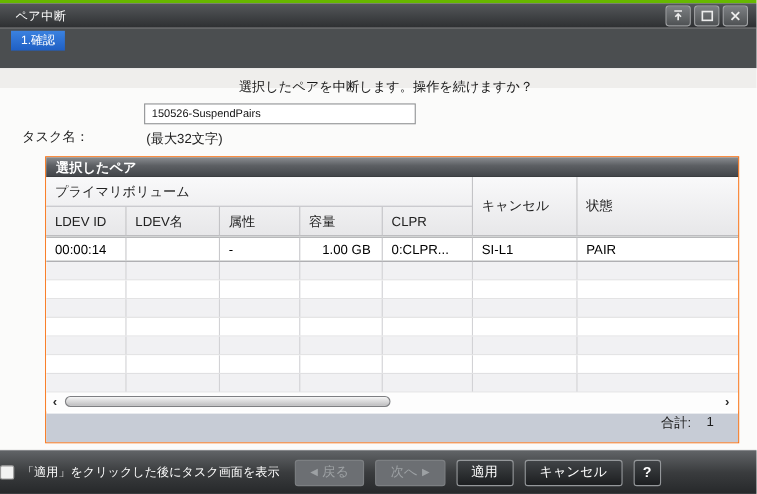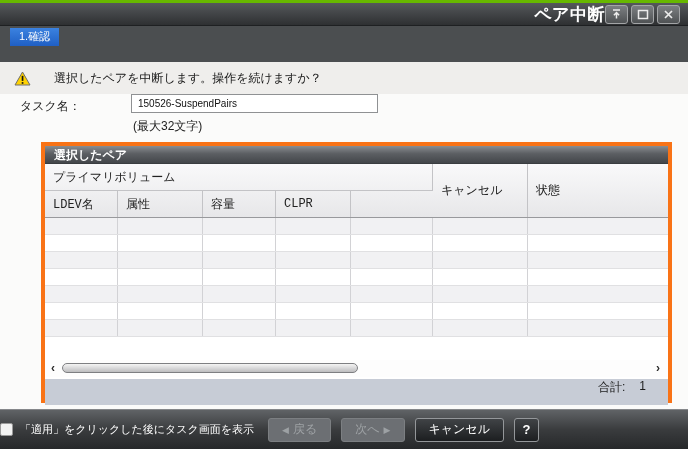--- a/index.html
+++ b/index.html
@@ -6,48 +6,48 @@
   html,body { width:688px; height:449px; overflow:hidden; }
   body { font-family:"Liberation Sans","DejaVu Sans",sans-serif; font-size:12px; color:#1c1c1c; }
 
   #dialog { position:relative; width:688px; height:449px; background:#fbfbfa; overflow:hidden; }
 
   
   #green-line { position:absolute; top:0; left:0; width:688px; height:3px; background:#67b800; }
   #titlebar { position:absolute; top:3px; left:0; width:688px; height:23px;
               background:linear-gradient(#55585b,#2e3032); border-bottom:1px solid #1e2022;
               display:flex; align-items:center; padding:0 8px 0 14px; }
-  #titlebar .title { flex:1; color:#ffffff; font-weight:bold; font-size:17px; letter-spacing:.5px;text-align:right; }
+  #titlebar .title { flex:1; color:#ffffff; font-weight:normal; font-size:11px; letter-spacing:.5px; }
   .win-btns { display:flex; gap:3px; }
   .win-btn { width:23px; height:19px; border:1px solid #a3a5a7; border-radius:3px;
              background:linear-gradient(#7c7f82,#4f5254); display:flex; align-items:center; justify-content:center; cursor:pointer; }
 
   
   #step-strip { position:absolute; top:26px; left:0; width:688px; height:36px; background:#4b4e50; }
   #step-tab { display:inline-block; margin:2px 0 0 10px; padding:1px 9px 2px;
               background:linear-gradient(#3b82e0,#1f5fc4); color:#fff; font-size:11px; font-weight:normal; }
 
   
-  #warning-bar { position:absolute; top:62px; left:0; width:688px; height:32px; background:#efeeec;
-                 display:flex; align-items:center; gap:23px; padding-left:14px; }
+  #warning-bar { position:absolute; top:62px; left:0; width:688px; height:18px; background:#efeeec;
+                 display:flex; align-items:center; gap:9px; padding-left:14px;flex-direction:column; }
   #warning-bar .msg { color:#161616; }
 
   
-  #task-label { position:absolute; left:20px; top:98px; }
+  #task-label { position:absolute; left:20px; top:116px; }
   #task-input { position:absolute; left:131px; top:94px; width:247px; height:19px;
                 border:1px solid #8f9193; background:#fff; font-family:inherit; font-size:10px; padding:0 6px; color:#111; }
   #task-note  { position:absolute; left:133px; top:118px; color:#1c1c1c; }
 
   
   #pairs-table { position:absolute; left:41px; top:142px; width:631px; height:261px;
-                 border:4px solid #f97316; background:#fff; }
+                 border:1px solid #f97316; background:#fff; }
   .tbl-title { height:18px; line-height:18px; padding-left:9px; color:#fff; font-weight:bold;
                background:linear-gradient(#8a8d91 0%,#5c5f63 45%,#43464a 100%);
                border-bottom:1px solid #3a3d40; }
-  .grid { display:grid; grid-template-columns:73px 85px 73px 75px 82px 95px minmax(0,1fr);font-family:Liberation Mono, monospace; }
+  .grid { display:grid; grid-template-columns:73px 85px 73px 75px 82px 95px minmax(0,1fr); }
   .tbl-head { grid-template-rows:27px 26px; background:linear-gradient(#f9f9fa,#e7e7e9);
               border-bottom:1px solid #98999c; }
   .tbl-head > div { display:flex; align-items:center; padding-left:8px; color:#222;
                     border-right:1px solid #c3c3c6; }
   .gh-primary { grid-column:1/6; grid-row:1; border-bottom:1px solid #c3c3c6; }
   .gh-copy   { grid-column:6; grid-row:1/3; }
   .gh-status { grid-column:7; grid-row:1/3; border-right:none !important; }
   .sub { grid-row:2; }
 
   .tbl-body { height:142px; overflow:hidden; background:#fff; }
@@ -131,27 +131,37 @@
   <input id="task-input" type="text" value="150526-SuspendPairs" style="">
   <span id="task-note">(最大32文字)</span>
 
   <div id="pairs-table">
     <div class="tbl-title">選択したペア</div>
 
     <div class="grid tbl-head">
       <div class="gh-primary">プライマリボリューム</div>
       <div class="gh-copy">キャンセル</div>
       <div class="gh-status">状態</div>
+      <div class="sub">LDEV ID</div>
       <div class="sub">LDEV名</div>
       <div class="sub">属性</div>
       <div class="sub">容量</div>
       <div class="sub">CLPR</div>
     </div>
 
     <div class="tbl-body">
+      <div class="grid trow data">
+        <div>00:00:14</div>
+        <div></div>
+        <div>-</div>
+        <div class="cell-cap">1.00 GB</div>
+        <div>0:CLPR...</div>
+        <div>SI-L1</div>
+        <div>PAIR</div>
+      </div>
       <div class="grid trow alt">
           <div></div>
           <div></div>
           <div></div>
           <div></div>
           <div></div>
           <div></div>
           <div></div>
         </div>
       <div class="grid trow plain">
@@ -226,17 +236,18 @@
     <span id="apply-checkbox"></span>
     <span id="checkbox-label">「適用」をクリックした後にタスク画面を表示</span>
     <span class="btn disabled">
       <span class="tri">◀</span>
       <span>戻る</span>
     </span>
     <span class="btn disabled">
       <span>次へ</span>
       <span class="tri">▶</span>
     </span>
+    <span class="btn enabled">適用</span>
     <span class="btn enabled">キャンセル</span>
     <span class="btn enabled btn-help">?</span>
   </div>
 
 </div>
 
 </body></html>

